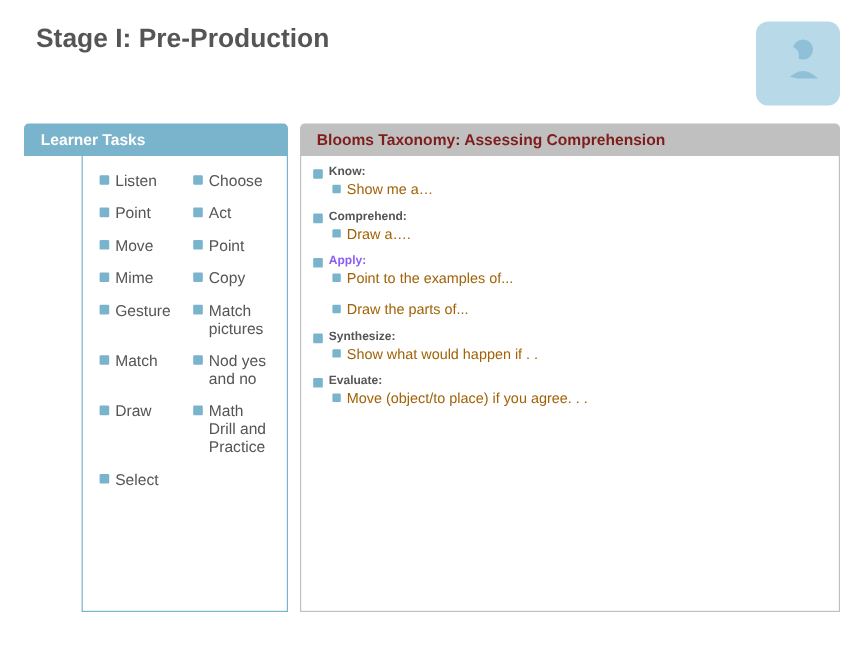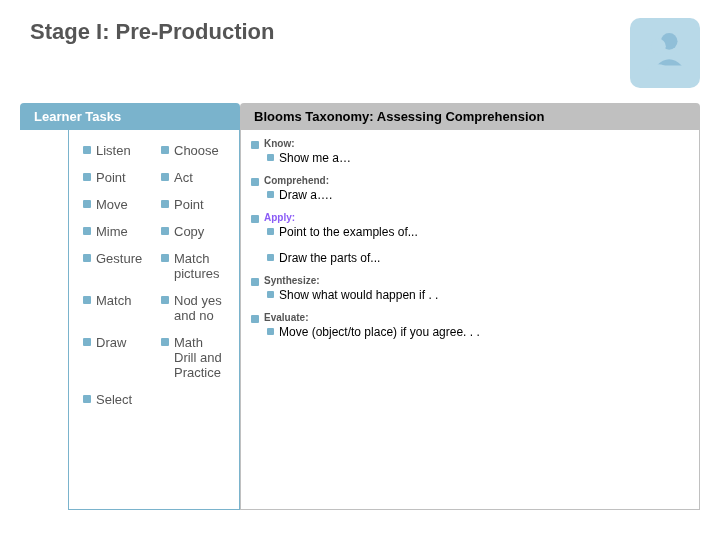--- a/index.html
+++ b/index.html
@@ -46,20 +46,21 @@
     }
 
     .header-icon svg {
       width: 50px;
       height: 50px;
     }
 
     .content {
       display: flex;
       padding: 0 20px 10px 20px;
+      gap: 10px;
       margin-top: 5px;
     }
 
     .left-panel {
       width: 220px;
       flex-shrink: 0;
     }
 
     .right-panel {
       flex: 1;
@@ -72,21 +73,21 @@
       color: #fff;
       border-radius: 4px 4px 0 0;
     }
 
     .left-panel .panel-header {
       background: #7ab3cc;
     }
 
     .right-panel .panel-header {
       background: #c0c0c0;
-      color: #000000;
+      color: #7f1d1d;
     }
 
     .panel-body {
       border: 1px solid #d0d0d0;
       border-top: none;
       padding: 8px 10px;
       min-height: 380px;
     }
 
     .left-panel .panel-body {
@@ -149,21 +150,21 @@
       font-weight: bold;
     }
 
     .taxonomy-title.colored {
       color: #8b5cf6;
       font-weight: bold;
     }
 
     .taxonomy-sub {
       font-size: 12px;
-      color: #000000;
+      color: #a16207;
       display: flex;
       align-items: flex-start;
       gap: 5px;
       padding-left: 16px;
       margin-top: 2px;
     }
 
     .bullet-sm {
       width: 7px;
       height: 7px;

